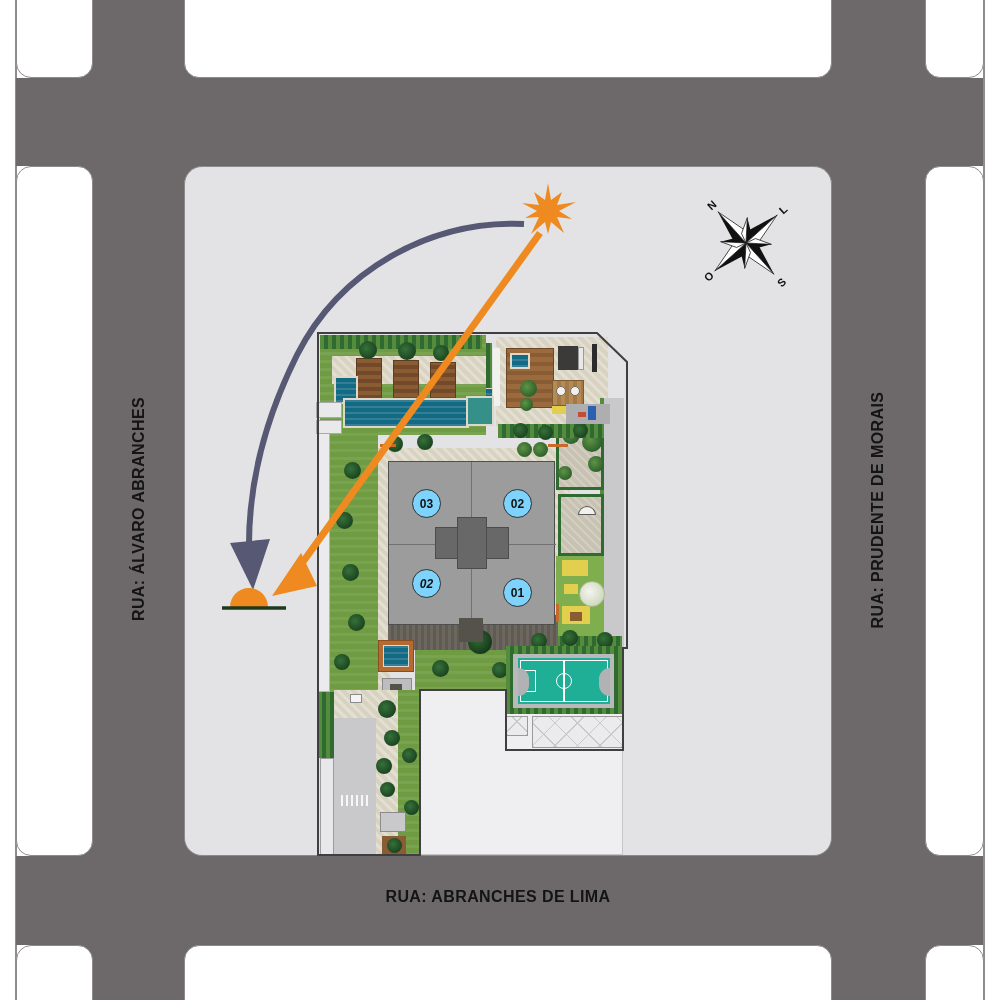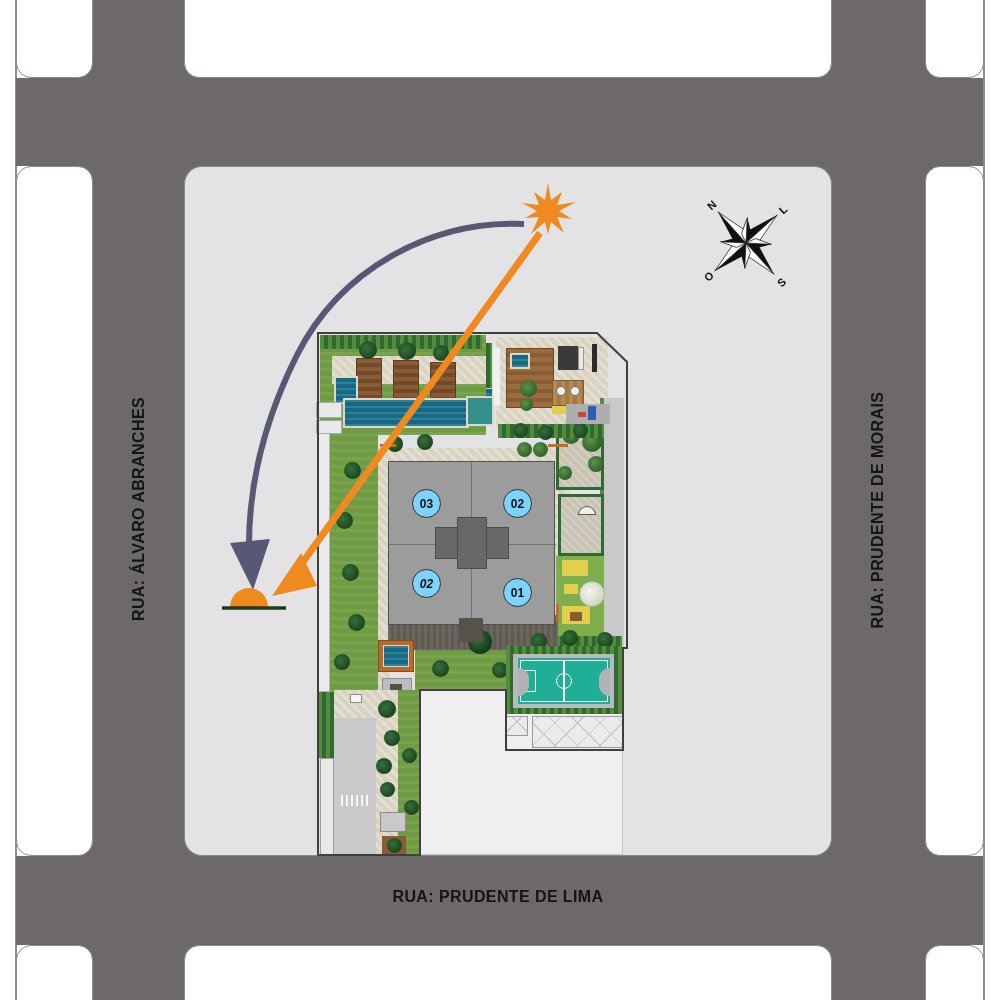--- a/index.html
+++ b/index.html
@@ -235,17 +235,17 @@
       <polygon points="-18,18 -3,10 0,0" fill="#fff" stroke="#111" stroke-width="0.7"></polygon>
       <polygon points="-18,-18 -3,-10 0,0" fill="#111"></polygon>
       <polygon points="-18,-18 -10,-3 0,0" fill="#fff" stroke="#111" stroke-width="0.7"></polygon>
       <text x="0" y="-47" text-anchor="middle" font-size="11" font-weight="bold" fill="#111">N</text>
       <text x="50" y="4" text-anchor="middle" font-size="11" font-weight="bold" fill="#111">L</text>
       <text x="0" y="57" text-anchor="middle" font-size="11" font-weight="bold" fill="#111">S</text>
       <text x="-50" y="4" text-anchor="middle" font-size="11" font-weight="bold" fill="#111">O</text>
     </g>
   </svg>
 
-  <div class="street-label" style="left:498px;top:897px;">RUA: PRUDENTE DE LIMA</div>
+  <div class="street-label" style="left:498px;top:897px;">RUA: ABRANCHES DE LIMA</div>
   <div class="street-label vert" style="left:139px;top:509px;">RUA: ÁLVARO ABRANCHES</div>
   <div class="street-label vert" style="left:878px;top:510px;">RUA: PRUDENTE DE MORAIS</div>
 
 </div>
 
 </body></html>

